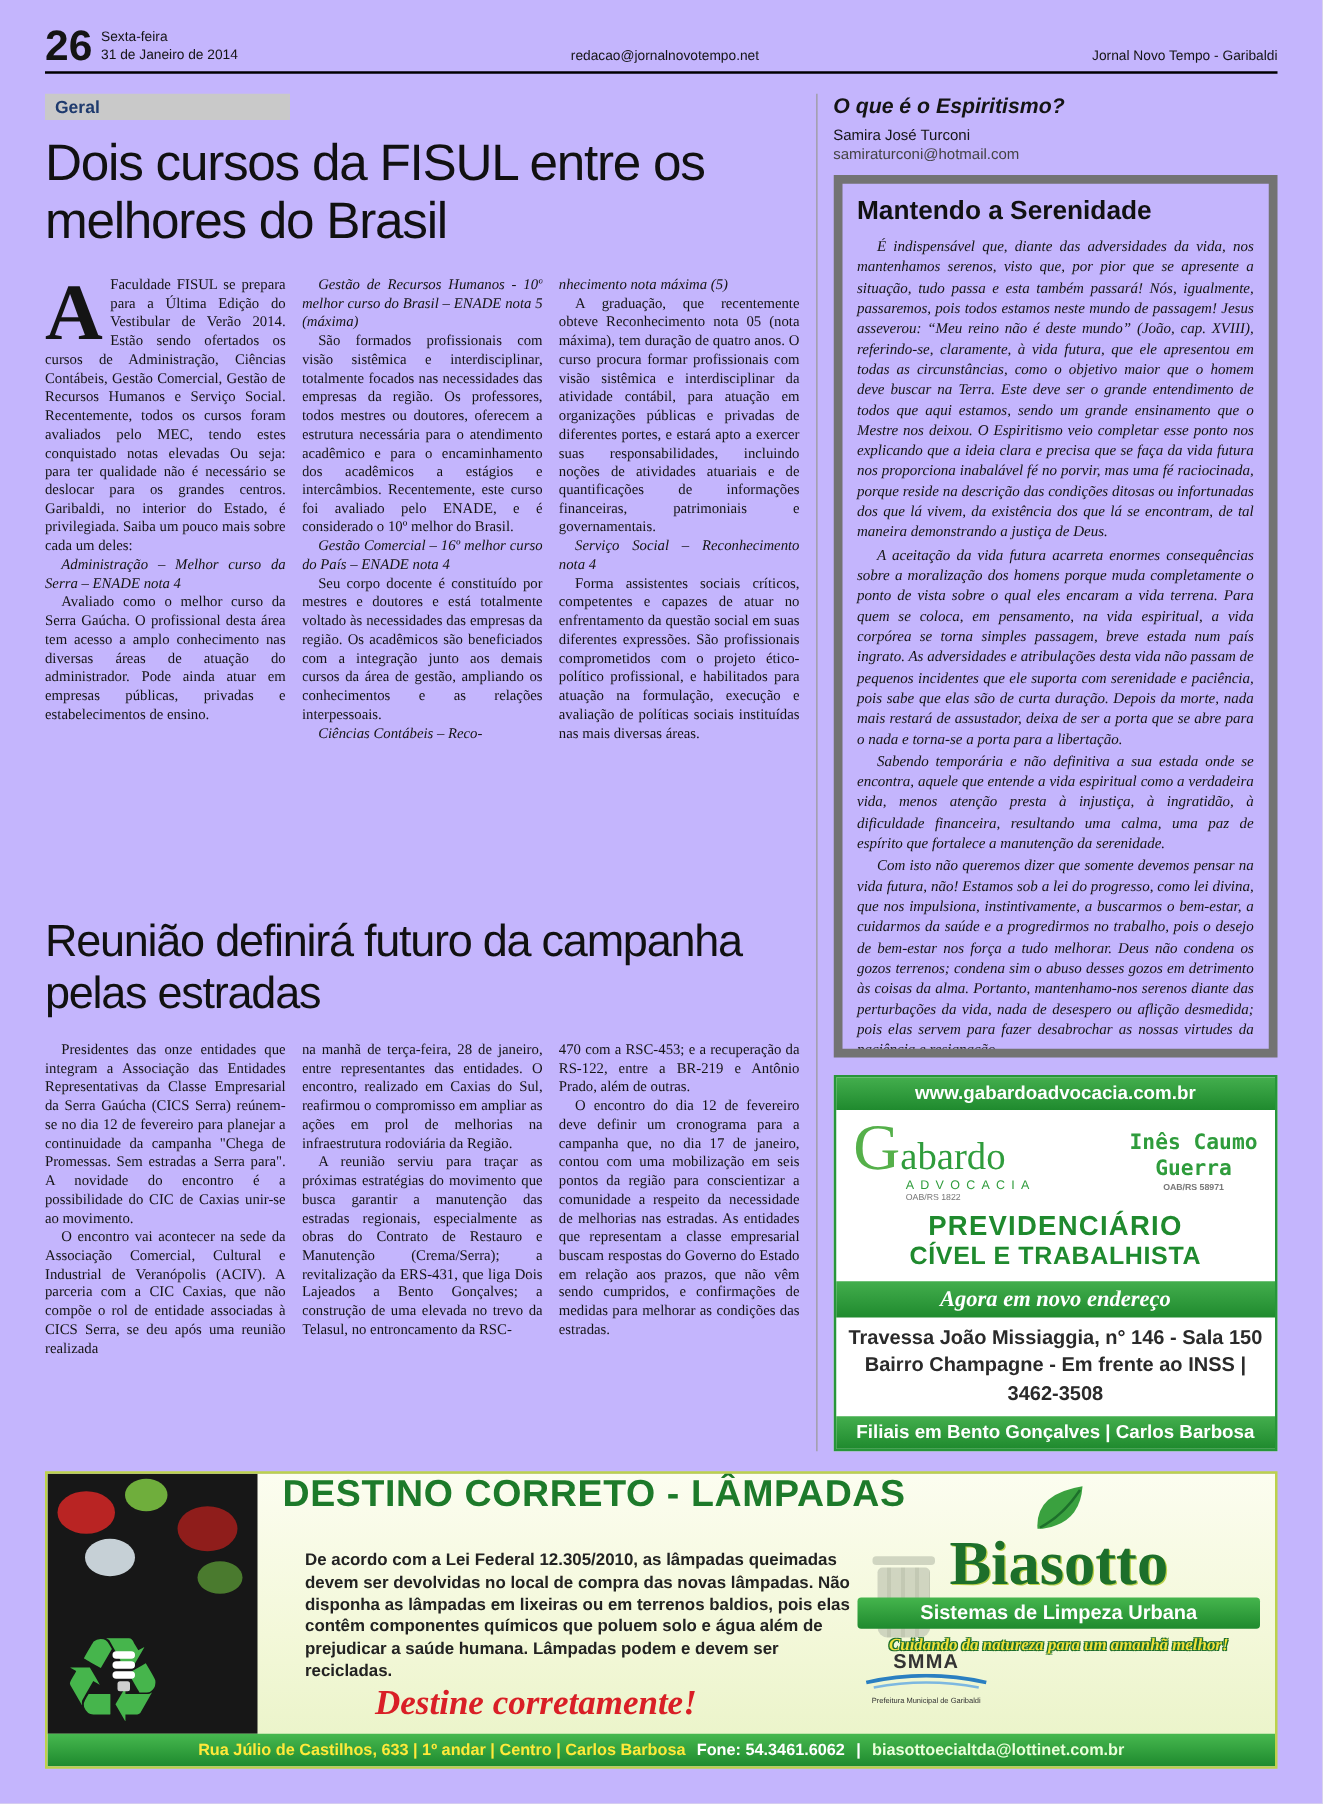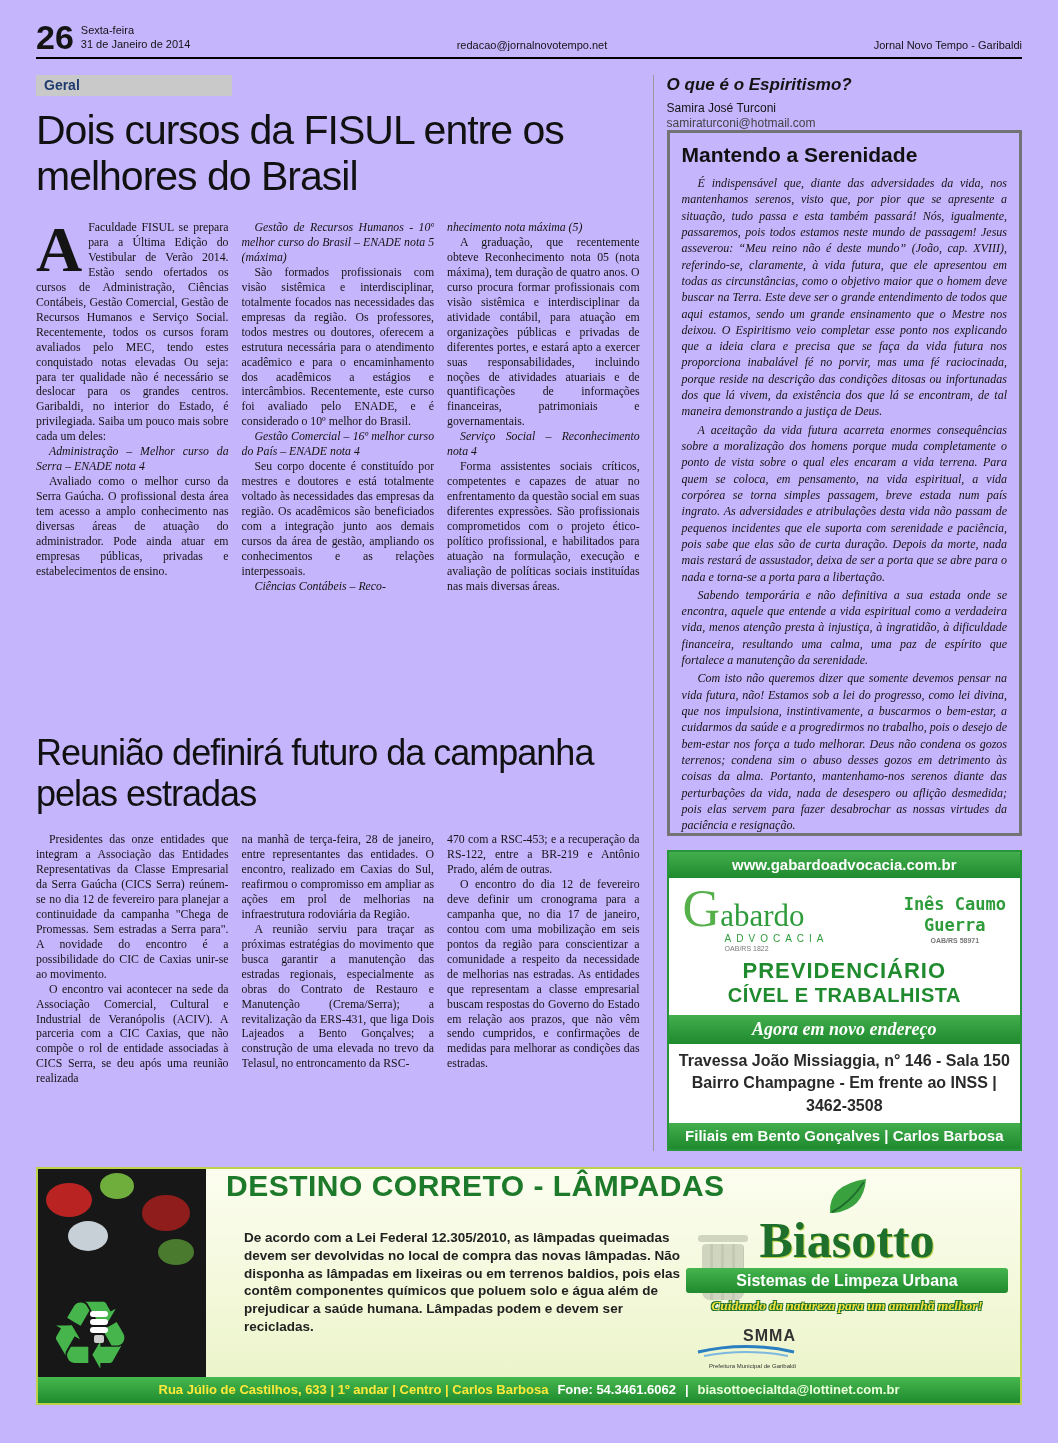--- a/index.html
+++ b/index.html
@@ -32,21 +32,21 @@
   .col p { margin:0; }
   .bp { text-indent:13px; }
   .sub { font-style:italic; text-indent:13px; }
   .cont { text-indent:0; }
   .dropcap { float:left; font-weight:700; font-size:64px; line-height:0.85; padding:3px 6px 0 0; }
 
   
   .kicker { font-family:"Liberation Sans",sans-serif; font-style:italic; font-weight:700; font-size:17px; }
   .author { font-family:"Liberation Sans",sans-serif; font-size:12px; margin-top:6px; }
   .author-email { font-family:"Liberation Sans",sans-serif; font-size:12px; color:#444; margin-top:1px; }
-  .esp-box { border:3px solid #737373; padding:10px 12px 6px; height:706px; overflow:hidden; }
+  .esp-box { border:7px solid #737373; margin-top:10px; padding:10px 12px 6px; height:706px; overflow:hidden; }
   .esp-box h2 { font-family:"Liberation Sans",sans-serif; font-size:21px; font-weight:700; margin-bottom:8px; color:#111; }
   .esp-box p { font-style:italic; font-size:12px; line-height:1.36; text-align:justify; text-indent:16px; margin-bottom:2px; }
 
   
   .gabardo { margin-top:14px; border:2px solid #27963a; background:#fff; }
   .g-bar { background:linear-gradient(#43ae4d,#1f8a2e); color:#fff; font-family:"Liberation Sans",sans-serif; font-weight:700; font-size:15px; line-height:26px; text-align:center; }
   .g-top { display:flex; justify-content:space-between; padding:8px 14px 0;gap:12px; }
   .g-logo-line { color:#2f9c3c; font-family:"Liberation Serif",serif; line-height:0.9; }
   .g-big { font-size:52px; color:#55b04a; }
   .g-rest { font-size:31px; }
@@ -67,21 +67,21 @@
   .recycle { position:absolute; left:10px; bottom:-6px; font-family:"DejaVu Sans",sans-serif; font-size:94px; line-height:1; color:#46b54c; }
   .bulb { position:absolute; left:52px; bottom:34px; width:18px; }
   .bulb .coil { height:6px; background:#fff; border-radius:4px; margin-bottom:2px; }
   .bulb .base { width:10px; height:8px; background:#cfcfcf; margin:0 auto; border-radius:2px; }
   .bias-title { position:absolute; left:188px; top:0; font-family:"Liberation Sans",sans-serif; font-weight:700; font-size:30px; color:#1d7a2a; letter-spacing:0.5px; }
   .bias-body { position:absolute; left:188px; top:60px; width:448px; font-family:"Liberation Sans",sans-serif; font-weight:700; font-size:13.5px; line-height:1.32; color:#222;margin-left:18px; }
   .bias-cta { position:absolute; left:262px; top:168px; font-family:"Liberation Serif",serif; font-style:italic; font-weight:700; font-size:28px; color:#d91f26; }
   .bin { position:absolute; left:660px; top:66px; opacity:0.8; }
   .bin-lid { width:50px; height:7px; background:#c7cdb9; border-radius:3px; margin:0 auto 2px; }
   .bin-body { width:42px; height:56px; margin:0 auto; background:repeating-linear-gradient(90deg,#c7cdb9 0 8px,#b7bda9 8px 11px); border-radius:4px 4px 8px 8px; }
-  .smma { position:absolute; left:648px; top:158px; width:110px; text-align:right; }
+  .smma { position:absolute; left:648px; top:142px; width:110px; text-align:center; }
   .smma-name { font-family:"Liberation Sans",sans-serif; font-weight:700; font-size:16px; color:#333; letter-spacing:1px; }
   .smma-sub { font-family:"Liberation Sans",sans-serif; font-size:6px; color:#333; }
   .bias-brand { position:absolute; right:12px; top:6px; width:322px; text-align:center; }
   .brand-name { font-family:"Liberation Serif",serif; font-weight:700; font-size:50px; line-height:1; color:#1d6f2b; text-shadow:1px 1px 0 #bcd24a; }
   .brand-bar { background:linear-gradient(#45b54d,#1f8a2e); color:#fff; font-family:"Liberation Sans",sans-serif; font-weight:700; font-size:16px; line-height:25px; border-radius:3px; margin-top:3px; }
   .brand-tag { font-family:"Liberation Serif",serif; font-style:italic; font-weight:700; font-size:13.5px; color:#f2e23a; text-shadow:1px 1px 0 #1d6f2b,-1px -1px 0 #1d6f2b,1px -1px 0 #1d6f2b,-1px 1px 0 #1d6f2b; margin-top:5px; }
   .bias-footer { position:absolute; left:0; right:0; bottom:0; height:26px; background:linear-gradient(#47b84f,#1e8a2e); display:flex; justify-content:center; align-items:center; gap:9px; font-family:"Liberation Sans",sans-serif; font-weight:700; font-size:13px; }
   .f-yellow { color:#ffe93a; }
   .f-white { color:#fff; }
   .f-light { color:#eaffd9; }
@@ -199,20 +199,21 @@
       <div class="bulb">
         <div class="coil"></div>
           <div class="coil"></div>
           <div class="coil"></div>
           <div class="base"></div>
       </div>
     </div>
 
     <div class="bias-title">DESTINO CORRETO - LÂMPADAS</div>
     <div class="bias-body">De acordo com a Lei Federal 12.305/2010, as lâmpadas queimadas devem ser devolvidas no local de compra das novas lâmpadas. Não disponha as lâmpadas em lixeiras ou em terrenos baldios, pois elas contêm componentes químicos que poluem solo e água além de prejudicar a saúde humana. Lâmpadas podem e devem ser recicladas.</div>
+    <div class="bias-cta">Destine corretamente!</div>
 
     <div class="bin">
       <div class="bin-lid"></div>
         <div class="bin-body"></div>
     </div>
 
     <div class="smma">
       <div class="smma-name">SMMA</div>
       <svg width="100" height="14" viewBox="0 0 100 14">
         <path d="M2 7 Q50 -4 98 7" stroke="#2a7fc1" stroke-width="3" fill="none"></path>

